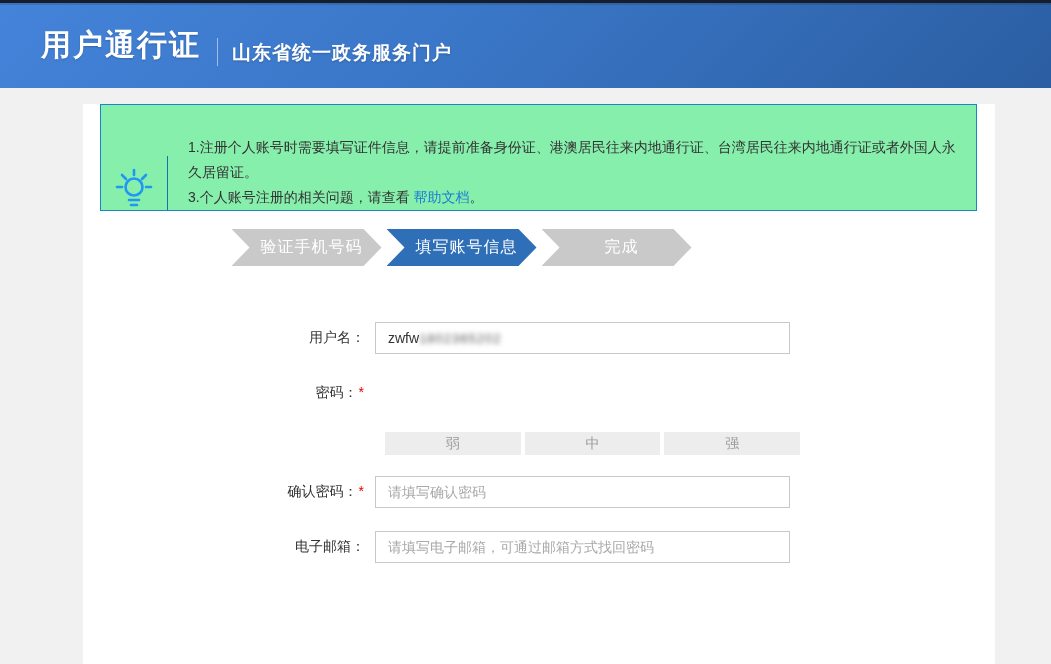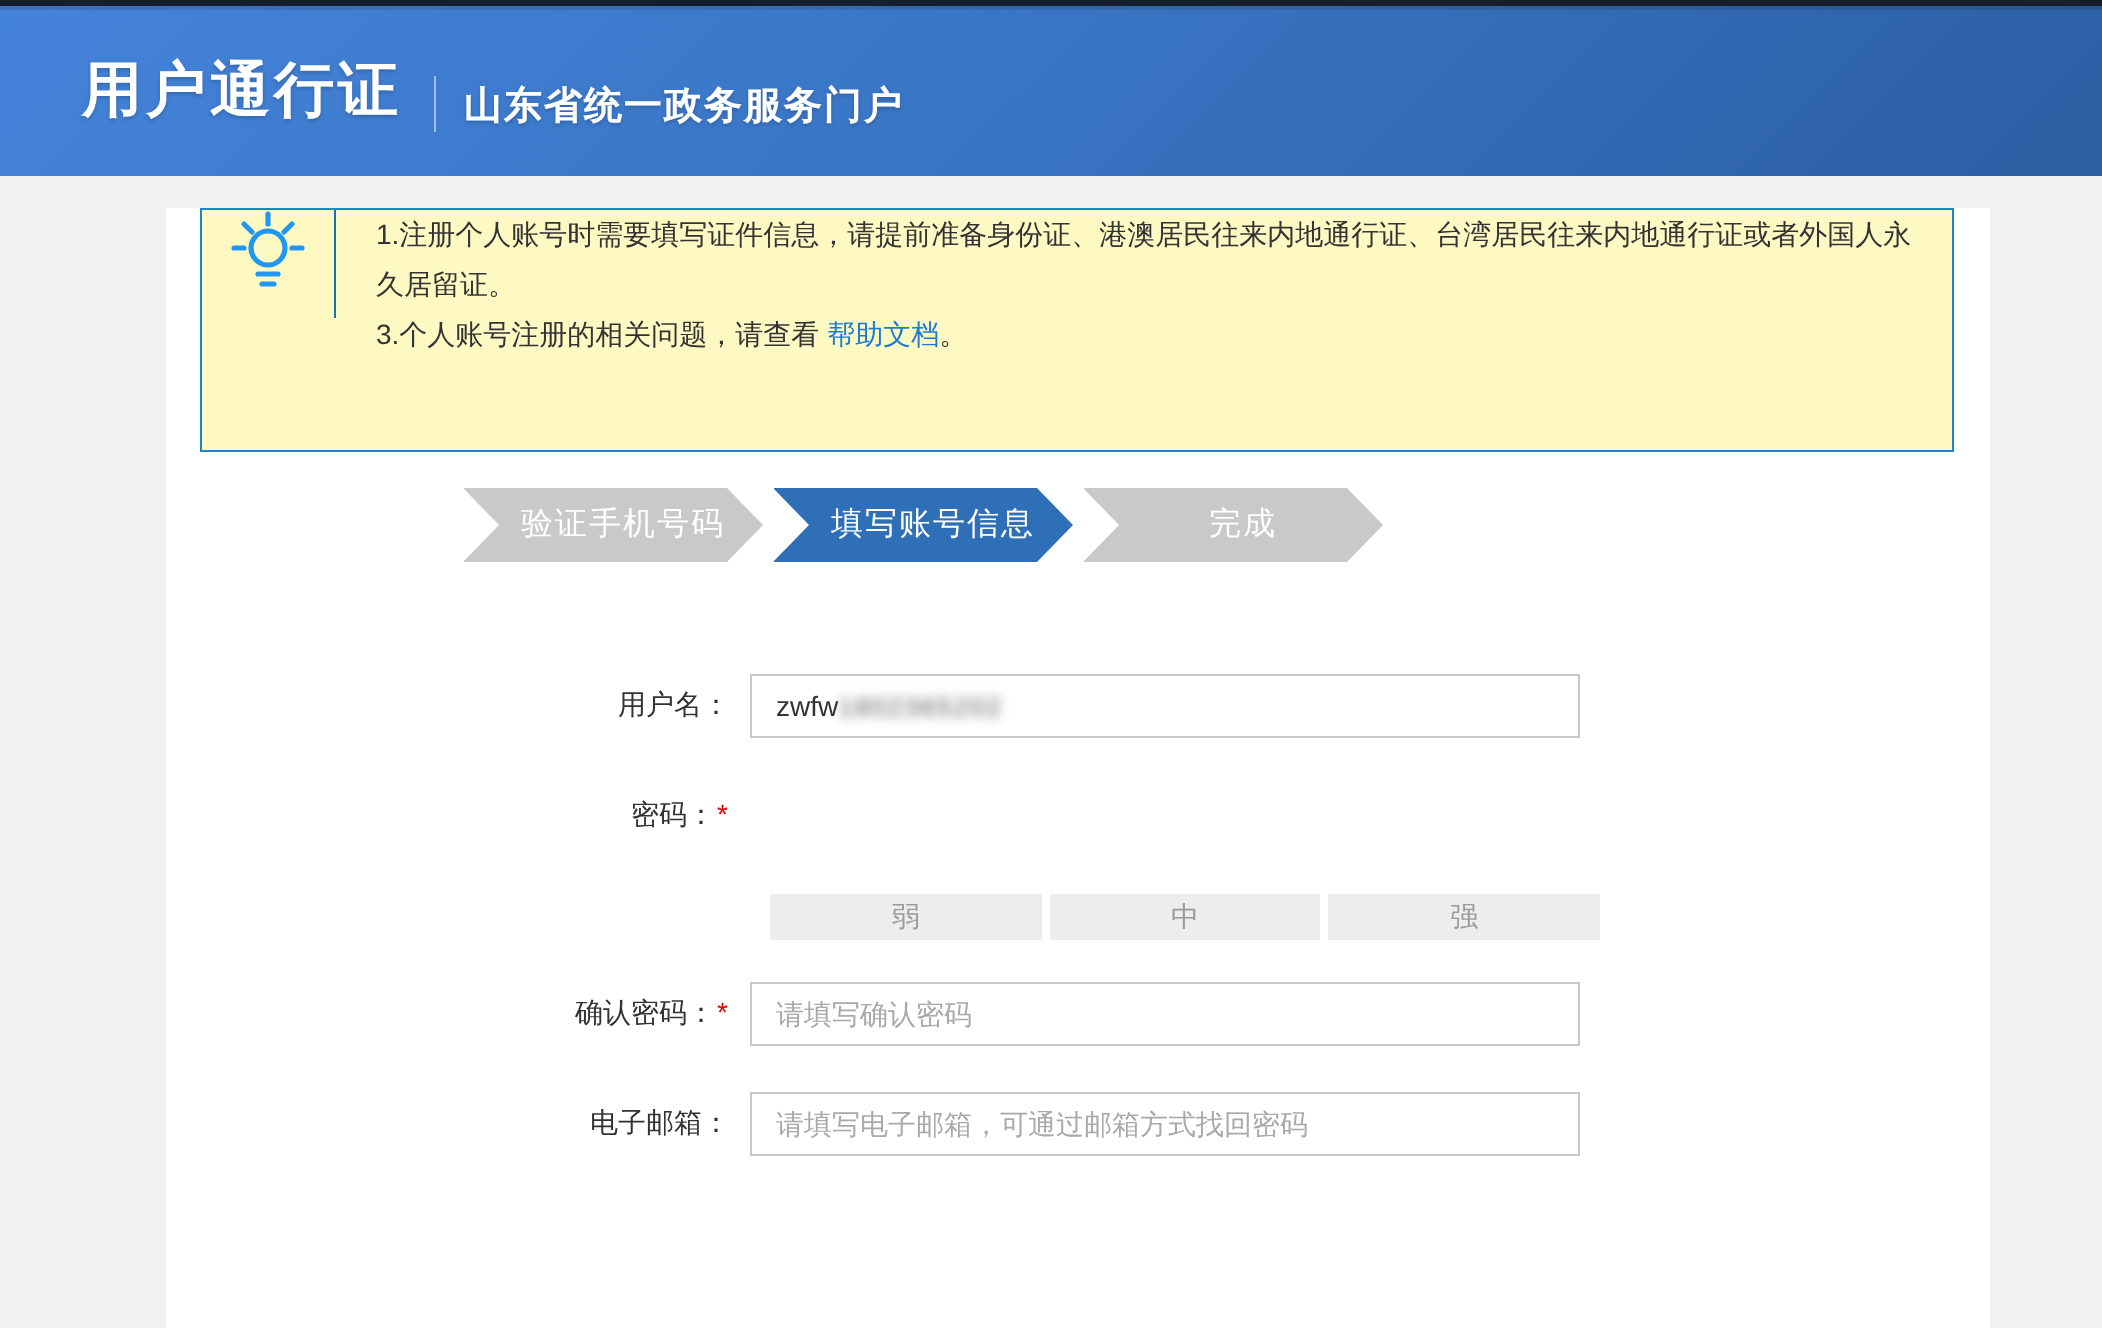--- a/index.html
+++ b/index.html
@@ -27,23 +27,23 @@
     text-shadow: 0 1px 2px rgba(0,0,0,0.2); }
 
   
   .container {
     width: 912px; margin: 15px 0 0 83px;
     background: #fff; height: 561px;
   }
 
   
   .notice {
-    margin: 16px 0 0 17px; width: 877px; height: 122px;
-    border: 1px solid #1787c9; background: #fef9c3;
-    display: flex; align-items: flex-start;
+    margin: 16px 0 0 17px; width: 877px; height: 107px;
+    border: 1px solid #1787c9; background: #86efac;
+    display: flex; align-items: flex-end;
   }
   .notice-icon-wrap { width: 66px; display: flex; justify-content: center; flex: 0 0 66px; }
   .notice-divider { width: 1px; height: 54px; background: #1b6fb0; flex: 0 0 1px; }
   .notice-text { padding: 0 20px; font-size: 14px; color: #333; line-height: 25px; }
   .notice-line-red { color: #e60000; }
   .notice-link { color: #1b7bd4; text-decoration: none; cursor: pointer; margin-top: 15px; }
 
   
   .section-row {
     margin: 12px 0 0 17px; width: 877px; height: 33px;

